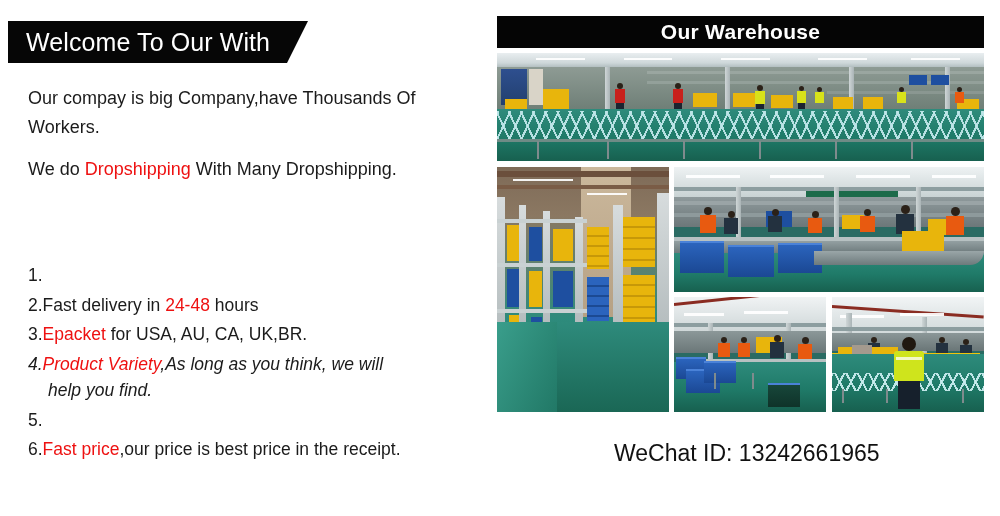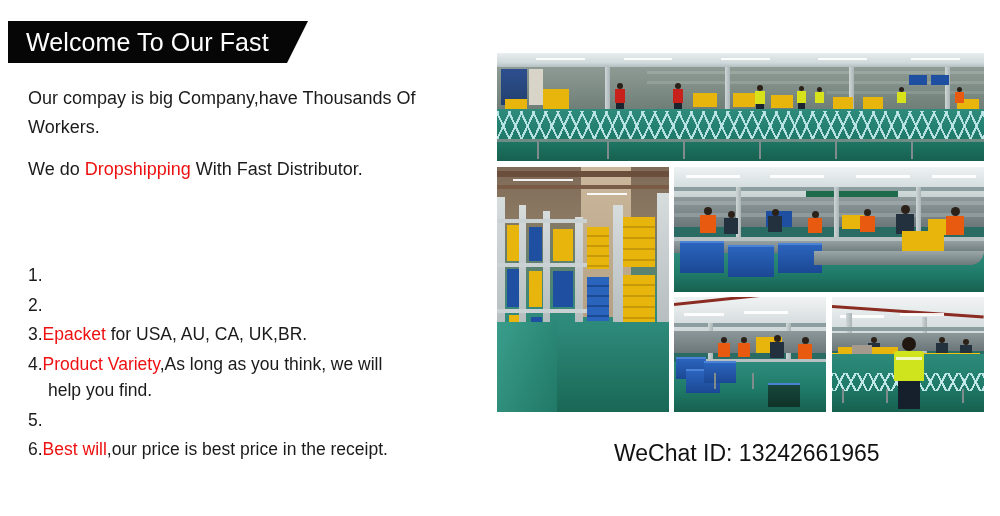--- a/index.html
+++ b/index.html
@@ -46,21 +46,21 @@
     position:absolute;left:28px;top:267px;width:600px;
     font-size:17.5px;color:#1b1b1b;line-height:1.0;
   }
   .adv-item{
     display:flex;align-items:flex-start;
     margin-bottom:12px;
     white-space:nowrap;
   }
   .adv-num{flex:0 0 auto;}
   .adv-text{flex:0 1 auto;white-space:normal;}
-  .adv-item.wrap{white-space:normal;}
+  .adv-item.wrap{white-space:normal;font-style:italic;}
   .adv-sub{padding-left:20px;margin-top:9px;display:block;}
   .red{color:#ee1111;}
 
   
   .right-col{position:absolute;left:494px;top:0;width:506px;height:516px;}
 
   #warehouse-banner{
     position:absolute;left:3px;top:16px;width:487px;height:32px;
     background:#050505;color:#fff;
     display:flex;align-items:center;justify-content:center;
@@ -110,63 +110,67 @@
   .stack{position:absolute;background:#e8b50c;}
 </style>
 </head>
 <body>
 
 <div class="page">
 
   <div class="left-col">
 
     <div class="banner" id="banner-welcome">
-      <span>Welcome To Our Fast</span>
+      <span>Welcome To Our With</span>
     </div>
 
     <div class="intro">
       <p>Our compay is big Company,have Thousands Of Workers.</p>
-      <p><span>We do </span><span class="red">Dropshipping</span><span> With Fast Distributor.</span></p>
+      <p><span>We do </span><span class="red">Dropshipping</span><span> With Many Dropshipping.</span></p>
     </div>
 
 
     <div class="adv-list">
 
       <div class="adv-item">
         <span class="adv-num">1.</span>
       </div>
 
       <div class="adv-item">
         <span class="adv-num">2.</span>
+        <span class="adv-text"><span>Fast delivery in </span><span class="red">24-48</span><span> hours</span></span>
       </div>
 
       <div class="adv-item">
         <span class="adv-num">3.</span>
         <span class="adv-text"><span></span><span class="red">Epacket</span><span> for USA, AU, CA, UK,BR.</span></span>
       </div>
 
       <div class="adv-item wrap" style="display:block;">
         <span class="adv-num">4.</span><span class="adv-text"><span></span><span class="red">Product Variety</span><span>,As long as you think, we will</span></span>
         <span class="adv-sub">help you find.</span>
       </div>
 
       <div class="adv-item">
         <span class="adv-num">5.</span>
       </div>
 
       <div class="adv-item">
         <span class="adv-num">6.</span>
-        <span class="adv-text"><span></span><span class="red">Best will</span><span>,our price is best price in the receipt.</span></span>
+        <span class="adv-text"><span></span><span class="red">Fast price</span><span>,our price is best price in the receipt.</span></span>
       </div>
 
     </div>
   </div>
 
   <div class="right-col">
 
+    <div id="warehouse-banner">
+      <span>Our Warehouse</span>
+    </div>
 
     <div class="photo" id="photo-panorama">
       <div class="scene">
         <div class="ceil" style="top:0;height:14px;"></div>
         <div class="lamp" style="left:8%;top:5px;width:10%;"></div>
         <div class="lamp" style="left:26%;top:5px;width:10%;"></div>
         <div class="lamp" style="left:46%;top:5px;width:10%;"></div>
         <div class="lamp" style="left:66%;top:5px;width:10%;"></div>
         <div class="lamp" style="left:85%;top:5px;width:10%;"></div>
 

